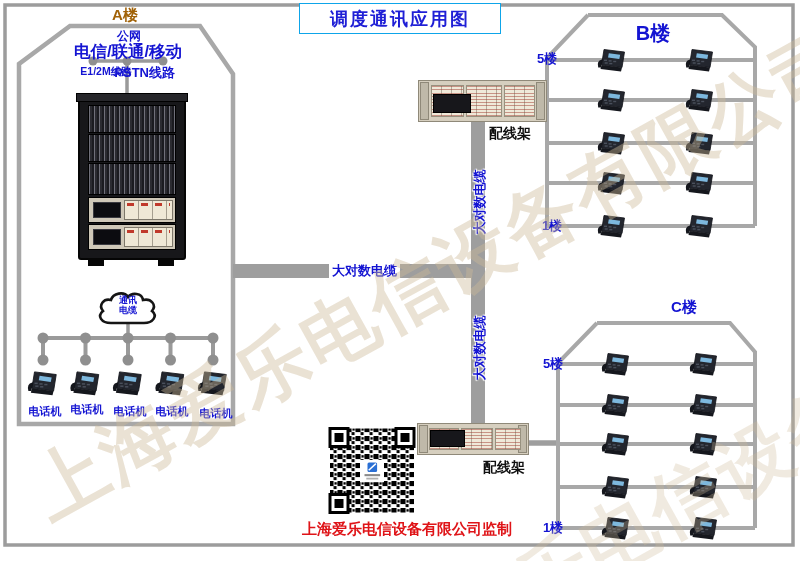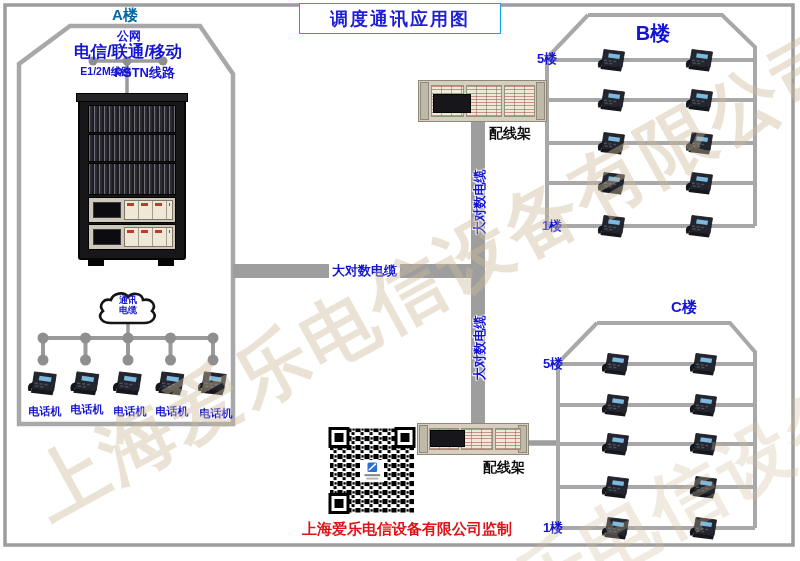--- a/index.html
+++ b/index.html
@@ -3,21 +3,21 @@
 <meta charset="utf-8">
 <style>
   html,body{margin:0;padding:0;background:#fff;}
   .canvas{position:relative;width:800px;height:561px;background:#fff;overflow:hidden;
           font-family:"Liberation Sans","DejaVu Sans",sans-serif;}
   svg{display:block;}
   .layer{position:absolute;left:0;top:0;}
 
   
   .lbl{position:absolute;font-weight:bold;color:#1414d2;text-align:center;line-height:1.12;z-index:6;}
-  .lbl.dark{color:#0369a1;}
+  .lbl.dark{color:#a16207;}
   .lbl.black{color:#101010;margin-left:32px;}
   .lbl.red{color:#df1418;}
   .title-box{position:absolute;left:299px;top:3px;width:200px;height:29px;border:1px solid #0ea5e9;
              background:#fff;z-index:10;display:flex;align-items:center;justify-content:center;
              font-size:18px;font-weight:bold;color:#1f1fd6;letter-spacing:2px;}
   .vlabel{position:absolute;width:110px;height:14px;font-size:13px;font-weight:bold;color:#1414d2;
           text-align:center;transform:rotate(-90deg);z-index:6;
           text-shadow:0 0 2px #fff,0 0 2px #fff,1px 1px 1px #fff,-1px -1px 1px #fff;}
   .hcable-lbl{position:absolute;left:329px;top:261px;font-size:13px;font-weight:bold;color:#1414d2;
               background:#fff;padding:1px 3px;z-index:6;}

